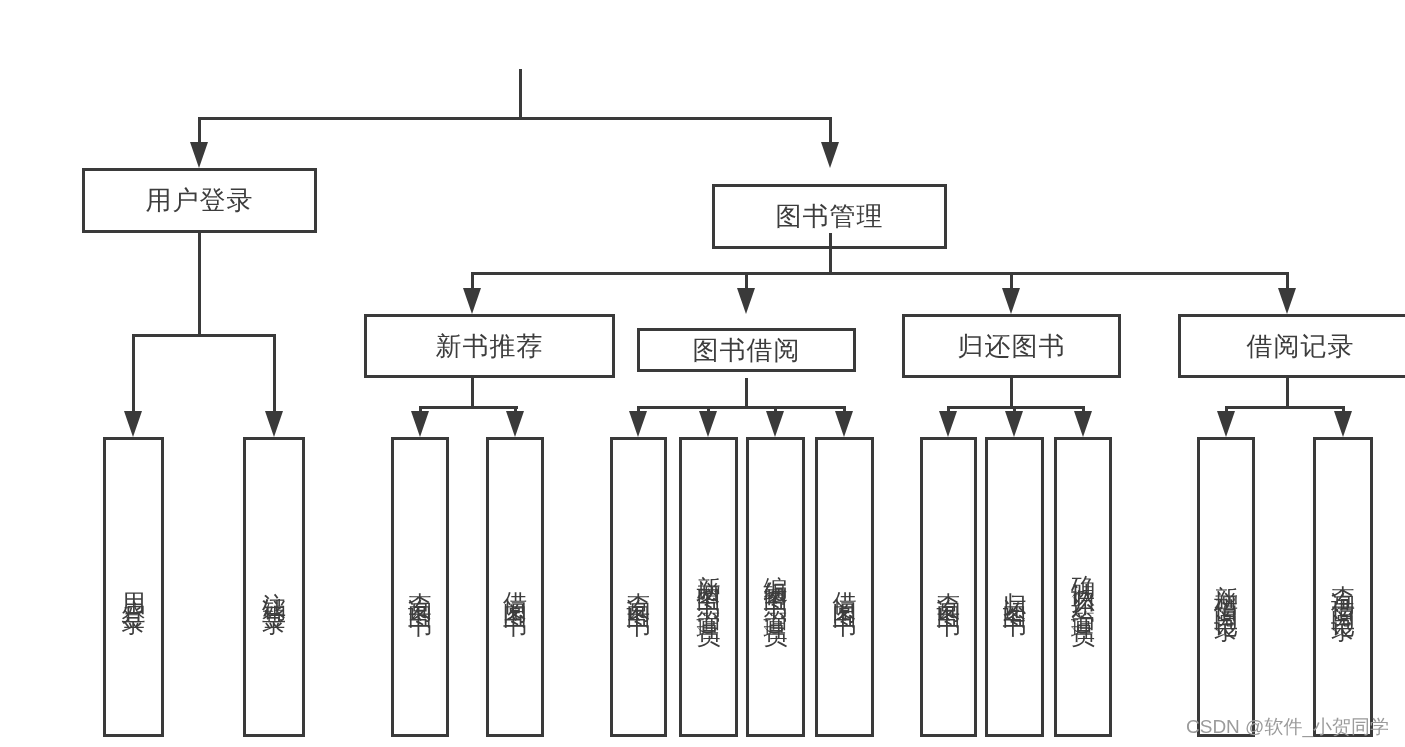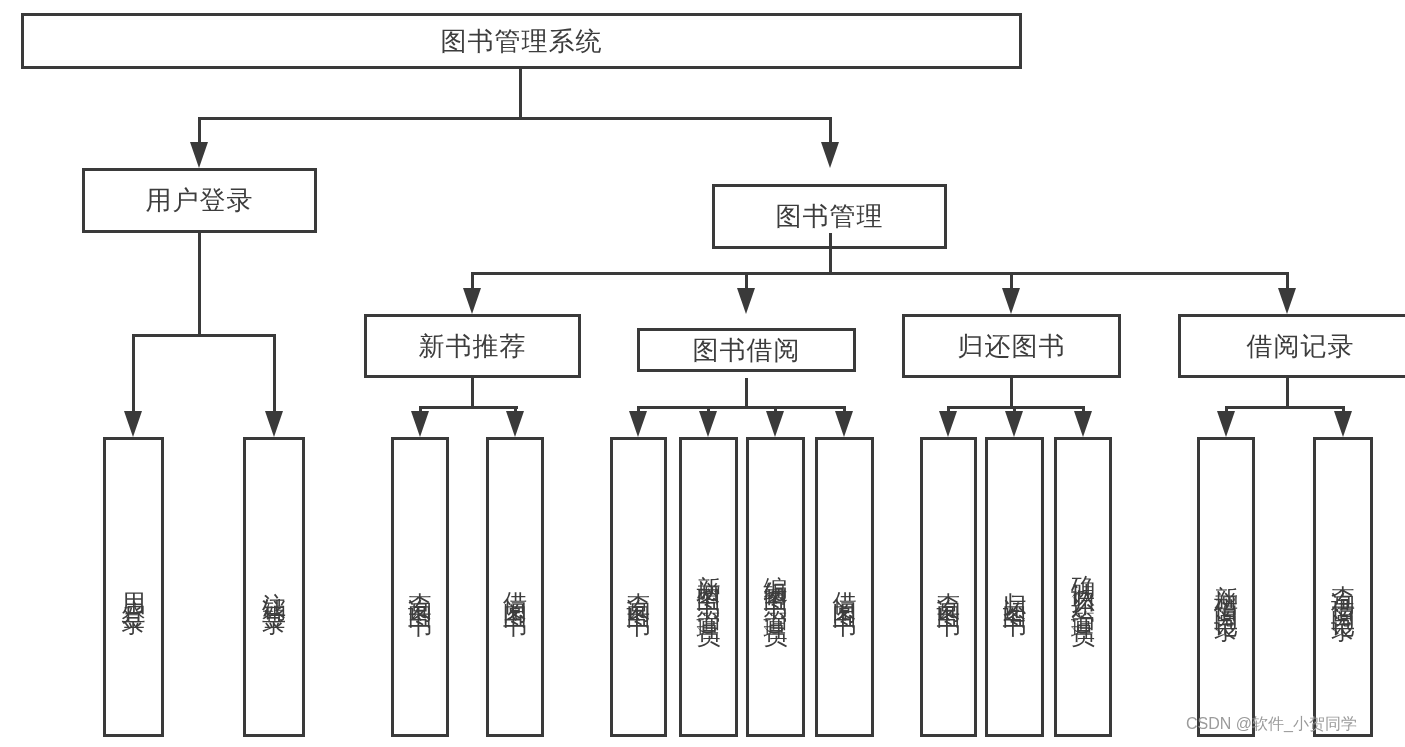--- a/index.html
+++ b/index.html
@@ -31,31 +31,30 @@
   .hline{position:absolute;height:3px;background:#3a3a3a;}
   .arrow{
     position:absolute;width:0;height:0;
     border-left:9px solid transparent;
     border-right:9px solid transparent;
     border-top:26px solid #3a3a3a;
   }
   .watermark{
     position:absolute;
     left:1186px;top:714px;
-    font-size:16px;
+    font-size:19px;
     color:#9b9b9b;
     white-space:nowrap;
   }
 </style>
 </head>
 <body>
 
 <div class="canvas">
 
-  <div class="box h" style="left:21px;top:13px;width:1001px;height:56px;">图书管理系统</div>
 
   <div class="vline" style="left:519px;top:69px;height:49px;"></div>
   <div class="hline" style="left:198px;top:117px;width:634px;"></div>
   <div class="vline" style="left:198px;top:117px;height:30px;"></div>
   <div class="arrow" style="left:190px;top:142px;"></div>
   <div class="vline" style="left:829px;top:117px;height:30px;"></div>
   <div class="arrow" style="left:821px;top:142px;"></div>
 
   <div class="box h" style="left:82px;top:168px;width:235px;height:65px;">用户登录</div>
   <div class="box h" style="left:712px;top:184px;width:235px;height:65px;">图书管理</div>
@@ -71,21 +70,21 @@
   <div class="hline" style="left:471px;top:272px;width:818px;"></div>
   <div class="vline" style="left:471px;top:272px;height:20px;"></div>
   <div class="arrow" style="left:463px;top:288px;"></div>
   <div class="vline" style="left:745px;top:272px;height:20px;"></div>
   <div class="arrow" style="left:737px;top:288px;"></div>
   <div class="vline" style="left:1010px;top:272px;height:20px;"></div>
   <div class="arrow" style="left:1002px;top:288px;"></div>
   <div class="vline" style="left:1286px;top:272px;height:20px;"></div>
   <div class="arrow" style="left:1278px;top:288px;"></div>
 
-  <div class="box h" style="left:364px;top:314px;width:217px;height:64px;">新书推荐</div>
+  <div class="box h" style="left:364px;top:314px;width:251px;height:64px;">新书推荐</div>
   <div class="box h" style="left:637px;top:328px;width:219px;height:44px;">图书借阅</div>
   <div class="box h" style="left:902px;top:314px;width:219px;height:64px;">归还图书</div>
   <div class="box h" style="left:1178px;top:314px;width:245px;height:64px;">借阅记录</div>
 
   <div class="vline" style="left:471px;top:378px;height:29px;"></div>
   <div class="hline" style="left:419px;top:406px;width:99px;"></div>
   <div class="vline" style="left:419px;top:406px;height:12px;"></div>
   <div class="arrow" style="left:411px;top:411px;"></div>
   <div class="vline" style="left:514px;top:406px;height:12px;"></div>
   <div class="arrow" style="left:506px;top:411px;"></div>

